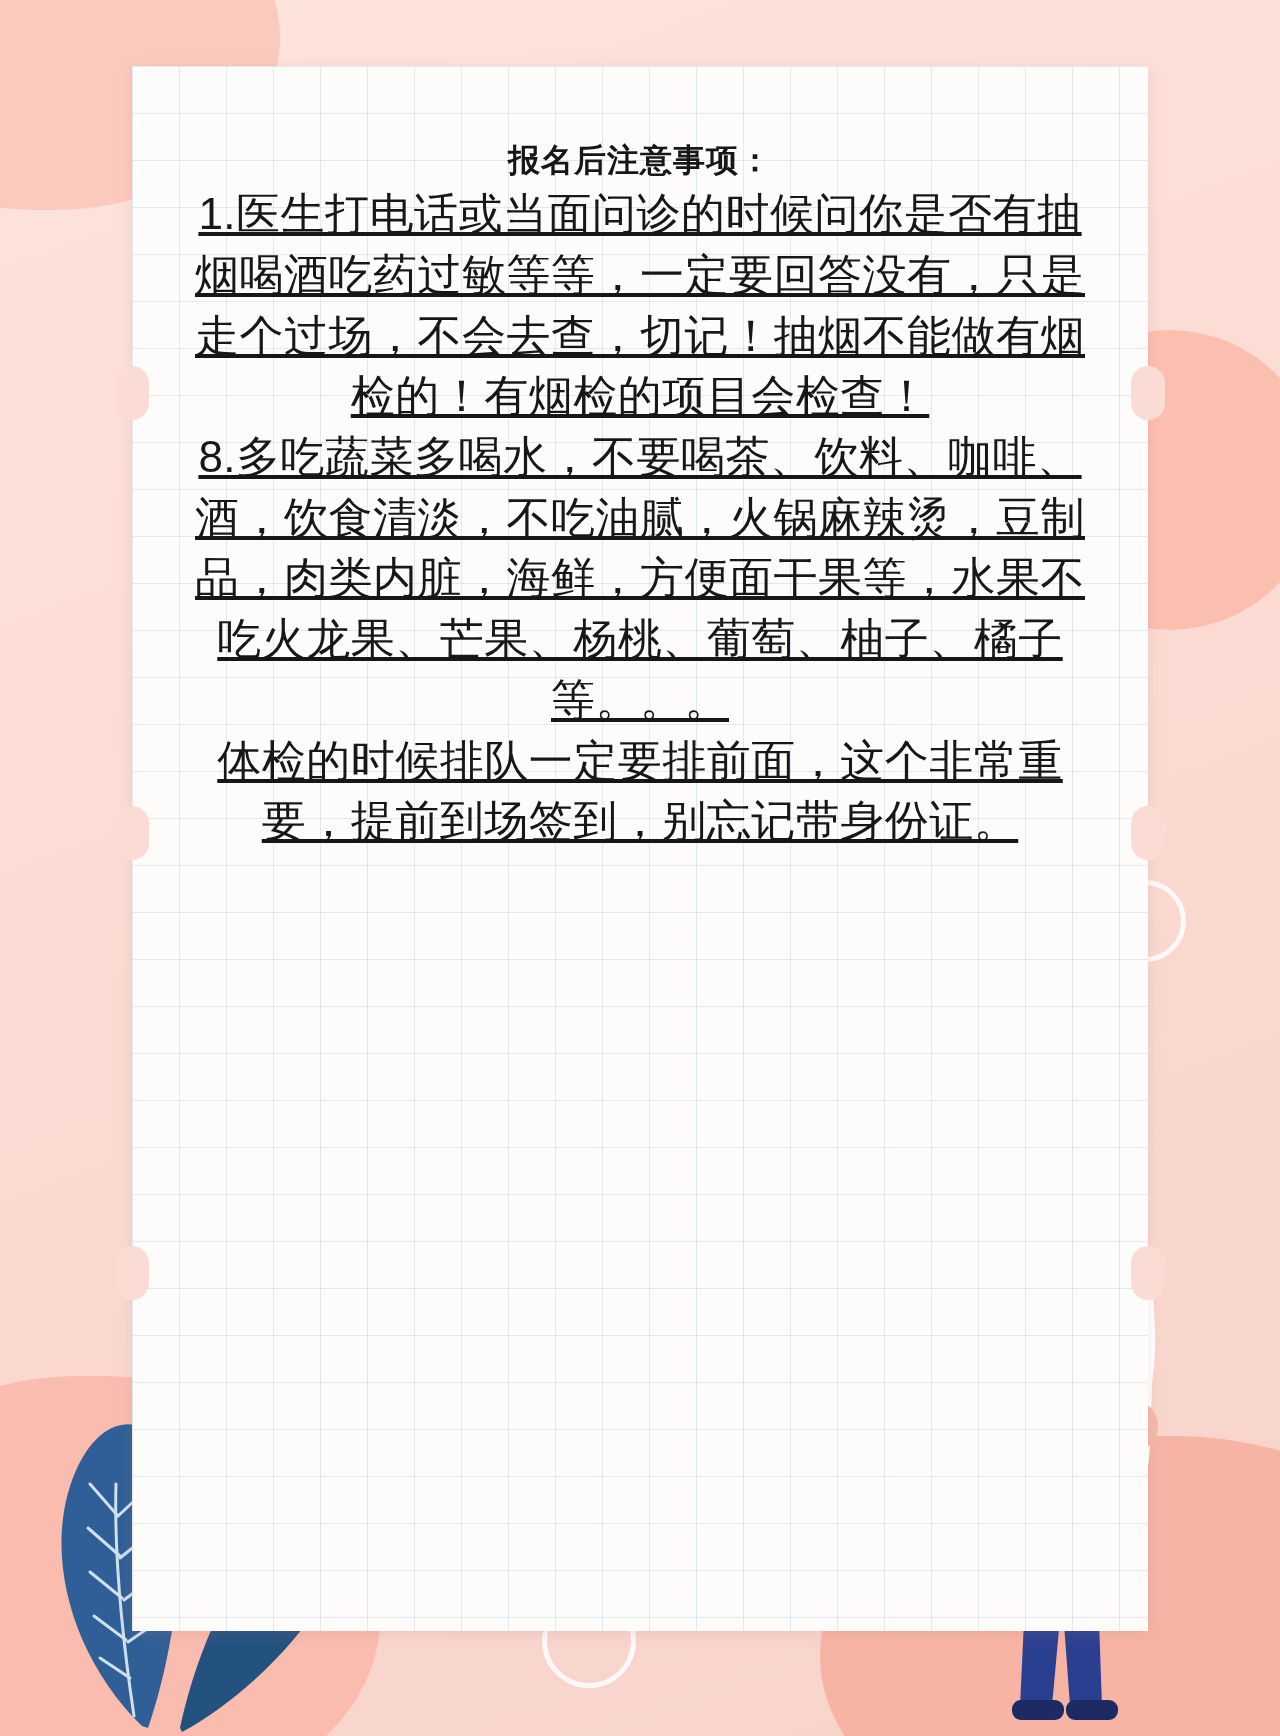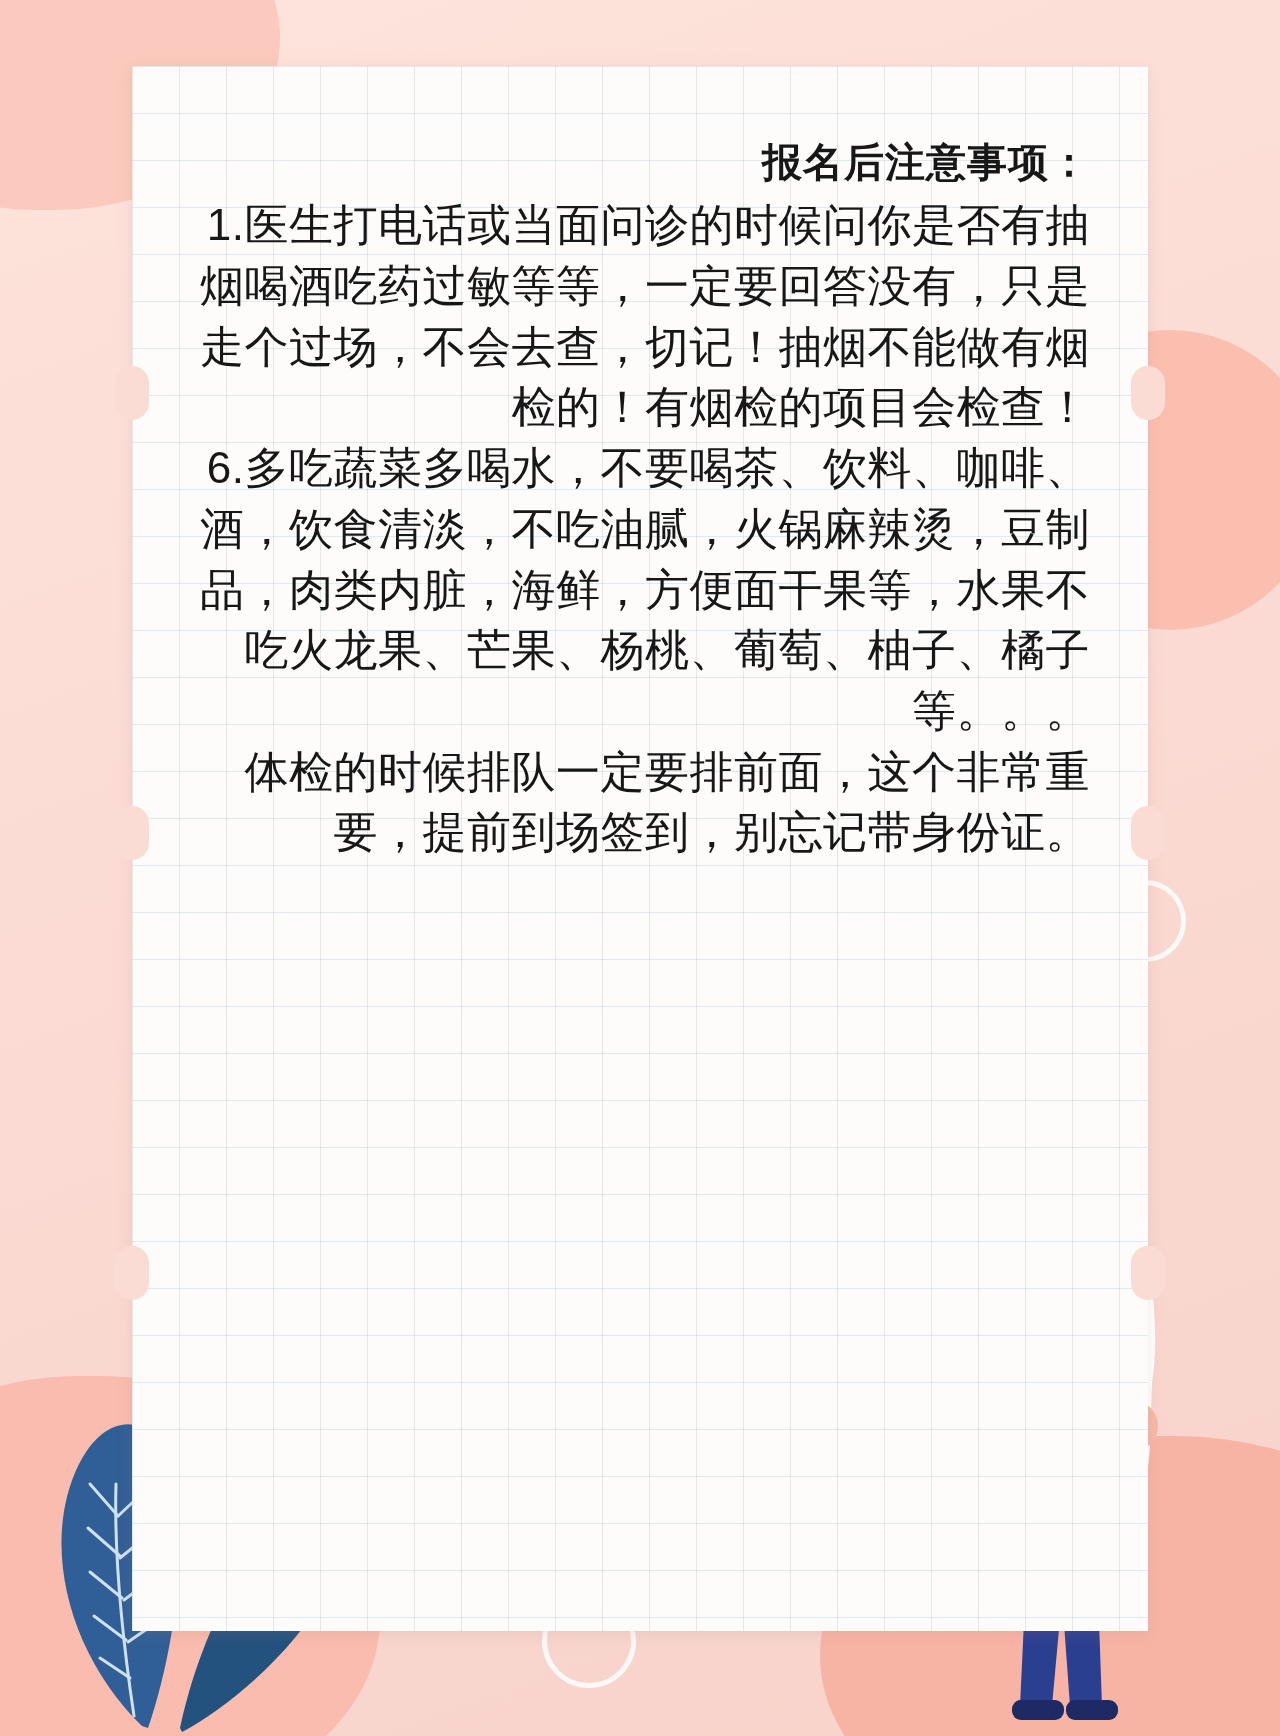--- a/index.html
+++ b/index.html
@@ -127,37 +127,38 @@
   .n3 { top: 1180px; }
 
   .note-inner {
     position: absolute;
     inset: 0;
     padding: 72px 58px 40px 58px;
     box-sizing: border-box;
   }
 
   .doc-title {
-    text-align: right;
-    font-size: 40px;
+    text-align: center;
+    font-size: 32px;
     line-height: 1.38;
     color: #171717;
-    font-family: Liberation Mono, monospace;
+    font-family: Liberation Sans, sans-serif;
     letter-spacing: 1px;
     margin: 0 0 2px 0;
   }
 
   .doc-para {
     font-size: 44px;
     line-height: 1.38;
     color: #171717;
-    text-align: right;
+    text-align: center;
     margin: 0;
     letter-spacing: 0.5px;
     word-break: break-all;
+    text-decoration: underline;
   }
 </style>
 </head>
 <body>
 
 <div id="poster">
 
   <div class="blob blob-top-left"></div>
   <div class="blob blob-top-right"></div>
   <div class="blob blob-bottom-left"></div>
@@ -232,19 +233,19 @@
     <div class="notch right n1"></div>
     <div class="notch right n2"></div>
     <div class="notch right n3"></div>
 
     <div class="note-inner">
       <h1 class="doc-title">报名后注意事项：</h1>
 
       <p class="doc-para">1.医生打电话或当面问诊的时候问你是否有抽烟喝酒吃药过敏等等，一定要回答没有，只是走个过场，不会去查，切记！抽烟不能做有烟检的！有烟检的项目会检查！</p>
 
 
-      <p class="doc-para">6.多吃蔬菜多喝水，不要喝茶、饮料、咖啡、酒，饮食清淡，不吃油腻，火锅麻辣烫，豆制品，肉类内脏，海鲜，方便面干果等，水果不吃火龙果、芒果、杨桃、葡萄、柚子、橘子等。。。</p>
+      <p class="doc-para">8.多吃蔬菜多喝水，不要喝茶、饮料、咖啡、酒，饮食清淡，不吃油腻，火锅麻辣烫，豆制品，肉类内脏，海鲜，方便面干果等，水果不吃火龙果、芒果、杨桃、葡萄、柚子、橘子等。。。</p>
 
       <p class="doc-para">体检的时候排队一定要排前面，这个非常重要，提前到场签到，别忘记带身份证。</p>
     </div>
   </div>
 
 </div>
 
 </body></html>

